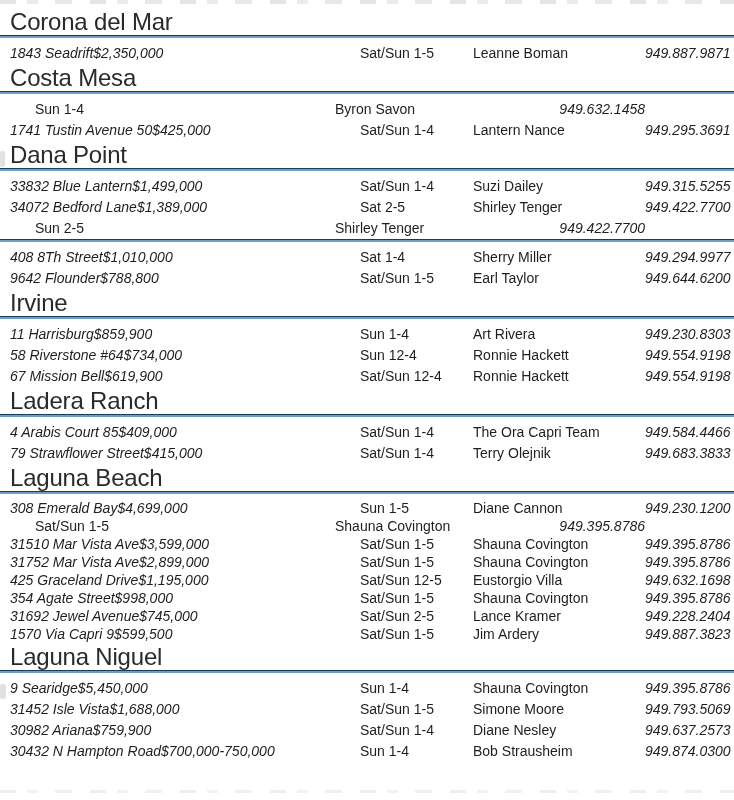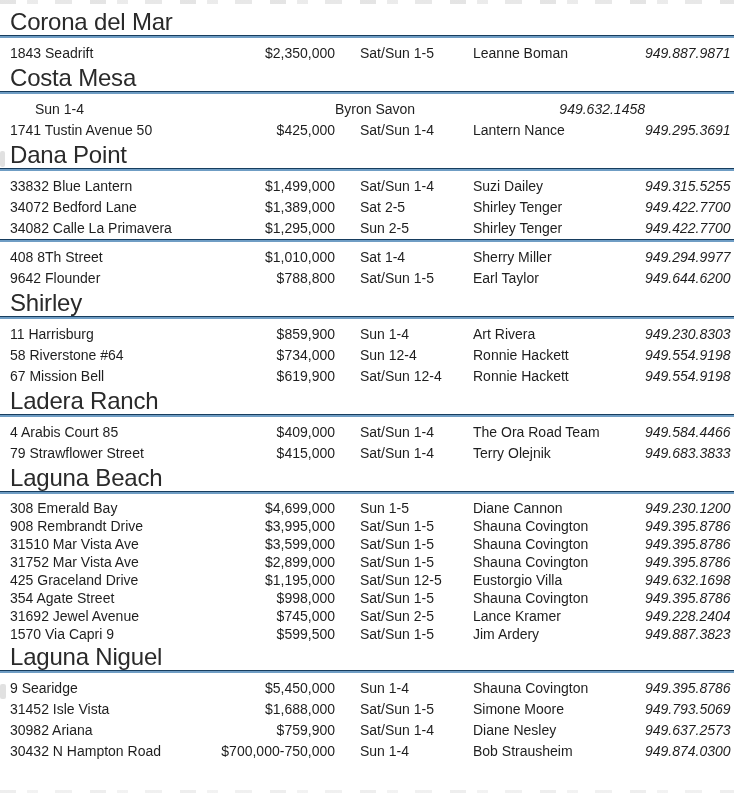--- a/index.html
+++ b/index.html
@@ -67,22 +67,22 @@
     line-height: 21px;
     font-size: 14px;
     white-space: nowrap;
   }
   
   #sections section:nth-child(7) .row { line-height: 18px; }
 
   .cell { overflow: visible; }
   .addr-price {
     display: flex;
-    justify-content: space-between;
     align-items: baseline;
+    font-style: italic;
   }
   .price { text-align: right; }
   .time { padding-left: 25px; }
   .phone { text-align: right; font-style: italic; }
 </style>
 </head>
 <body>
 
 <div class="page">
   <div class="clip-strip top"></div>
@@ -146,24 +146,20 @@
     <div class="cell addr-price">
       <span class="addr">34072 Bedford Lane</span>
       <span class="price">$1,389,000</span>
     </div>
     <div class="cell time">Sat 2-5</div>
     <div class="cell agent">Shirley Tenger</div>
     <div class="cell phone">949.422.7700</div>
   </div>
 
   <div class="row">
-    <div class="cell addr-price">
-      <span class="addr">34082 Calle La Primavera</span>
-      <span class="price">$1,295,000</span>
-    </div>
     <div class="cell time">Sun 2-5</div>
     <div class="cell agent">Shirley Tenger</div>
     <div class="cell phone">949.422.7700</div>
   </div>
 </div>
   </section>
 
   <section class="section">
     <div class="rule"></div>
     <div class="rows">
@@ -183,21 +179,21 @@
       <span class="price">$788,800</span>
     </div>
     <div class="cell time">Sat/Sun 1-5</div>
     <div class="cell agent">Earl Taylor</div>
     <div class="cell phone">949.644.6200</div>
   </div>
 </div>
   </section>
 
   <section class="section">
-    <h2 class="city">Shirley</h2>
+    <h2 class="city">Irvine</h2>
     <div class="rule"></div>
     <div class="rows">
   <div class="row">
     <div class="cell addr-price">
       <span class="addr">11 Harrisburg</span>
       <span class="price">$859,900</span>
     </div>
     <div class="cell time">Sun 1-4</div>
     <div class="cell agent">Art Rivera</div>
     <div class="cell phone">949.230.8303</div>
@@ -228,21 +224,21 @@
   <section class="section">
     <h2 class="city">Ladera Ranch</h2>
     <div class="rule"></div>
     <div class="rows">
   <div class="row">
     <div class="cell addr-price">
       <span class="addr">4 Arabis Court 85</span>
       <span class="price">$409,000</span>
     </div>
     <div class="cell time">Sat/Sun 1-4</div>
-    <div class="cell agent">The Ora Road Team</div>
+    <div class="cell agent">The Ora Capri Team</div>
     <div class="cell phone">949.584.4466</div>
   </div>
 
   <div class="row">
     <div class="cell addr-price">
       <span class="addr">79 Strawflower Street</span>
       <span class="price">$415,000</span>
     </div>
     <div class="cell time">Sat/Sun 1-4</div>
     <div class="cell agent">Terry Olejnik</div>
@@ -259,24 +255,20 @@
     <div class="cell addr-price">
       <span class="addr">308 Emerald Bay</span>
       <span class="price">$4,699,000</span>
     </div>
     <div class="cell time">Sun 1-5</div>
     <div class="cell agent">Diane Cannon</div>
     <div class="cell phone">949.230.1200</div>
   </div>
 
   <div class="row">
-    <div class="cell addr-price">
-      <span class="addr">908 Rembrandt Drive</span>
-      <span class="price">$3,995,000</span>
-    </div>
     <div class="cell time">Sat/Sun 1-5</div>
     <div class="cell agent">Shauna Covington</div>
     <div class="cell phone">949.395.8786</div>
   </div>
 
   <div class="row">
     <div class="cell addr-price">
       <span class="addr">31510 Mar Vista Ave</span>
       <span class="price">$3,599,000</span>
     </div>

